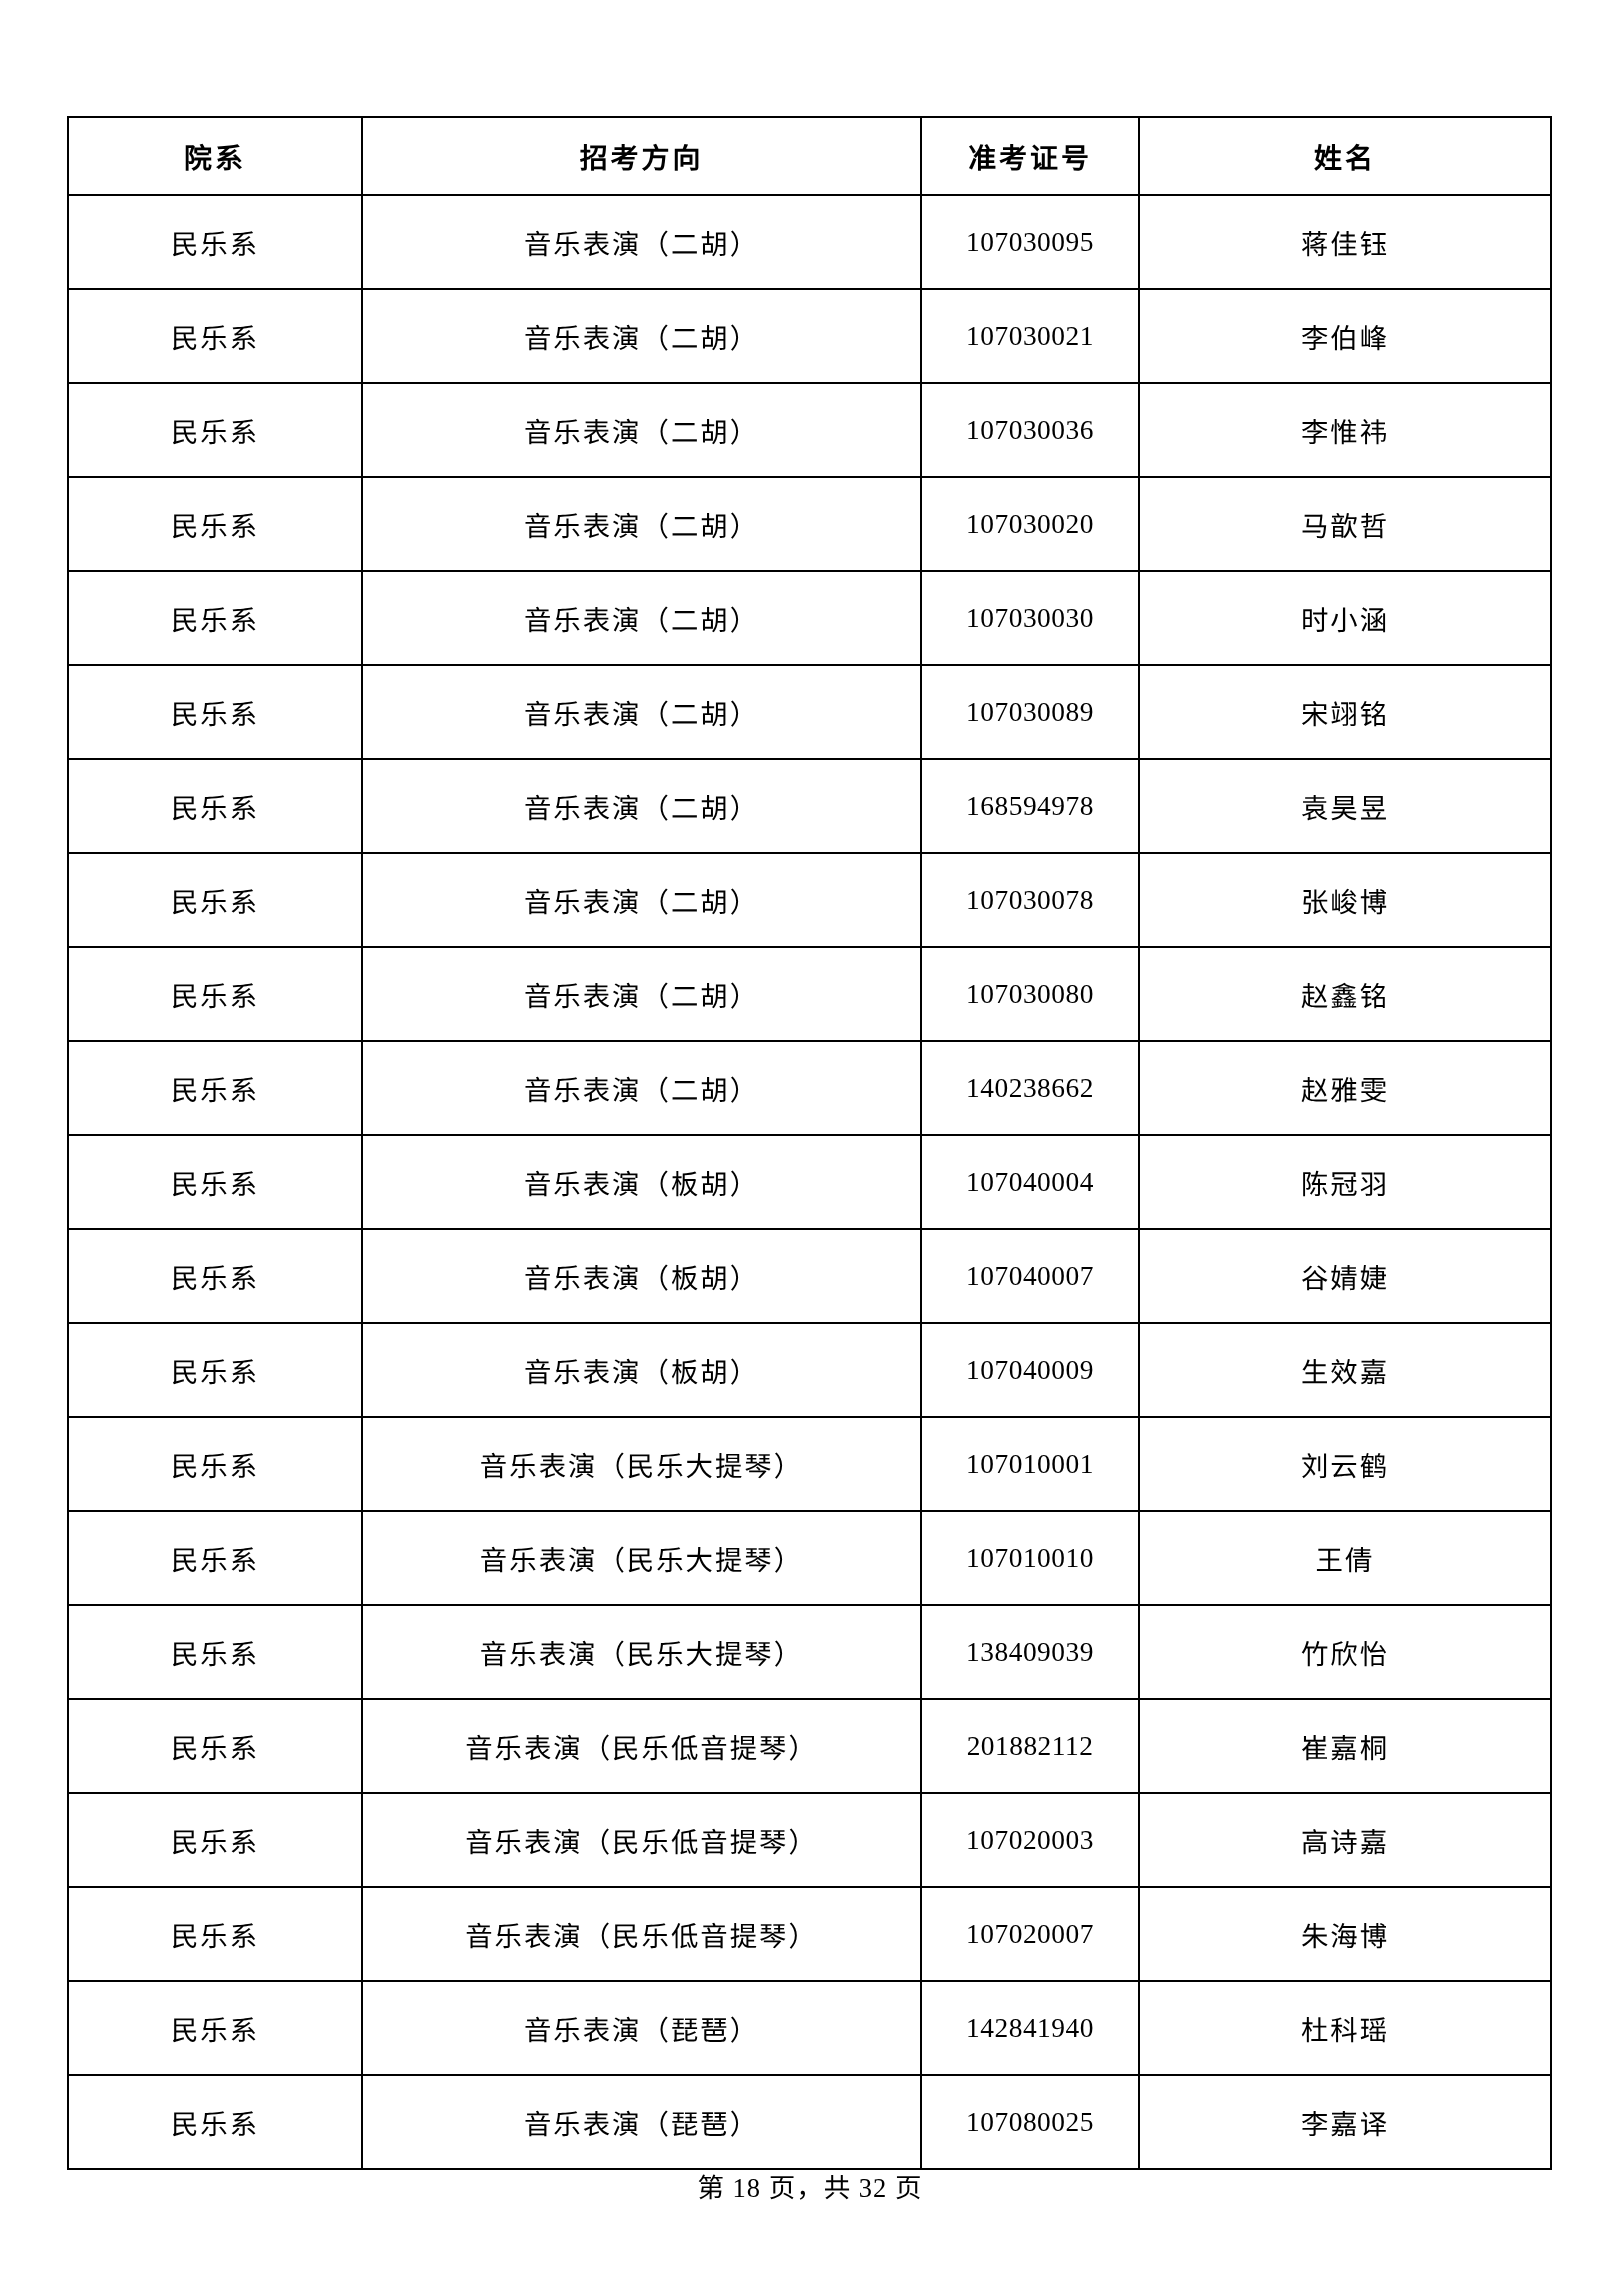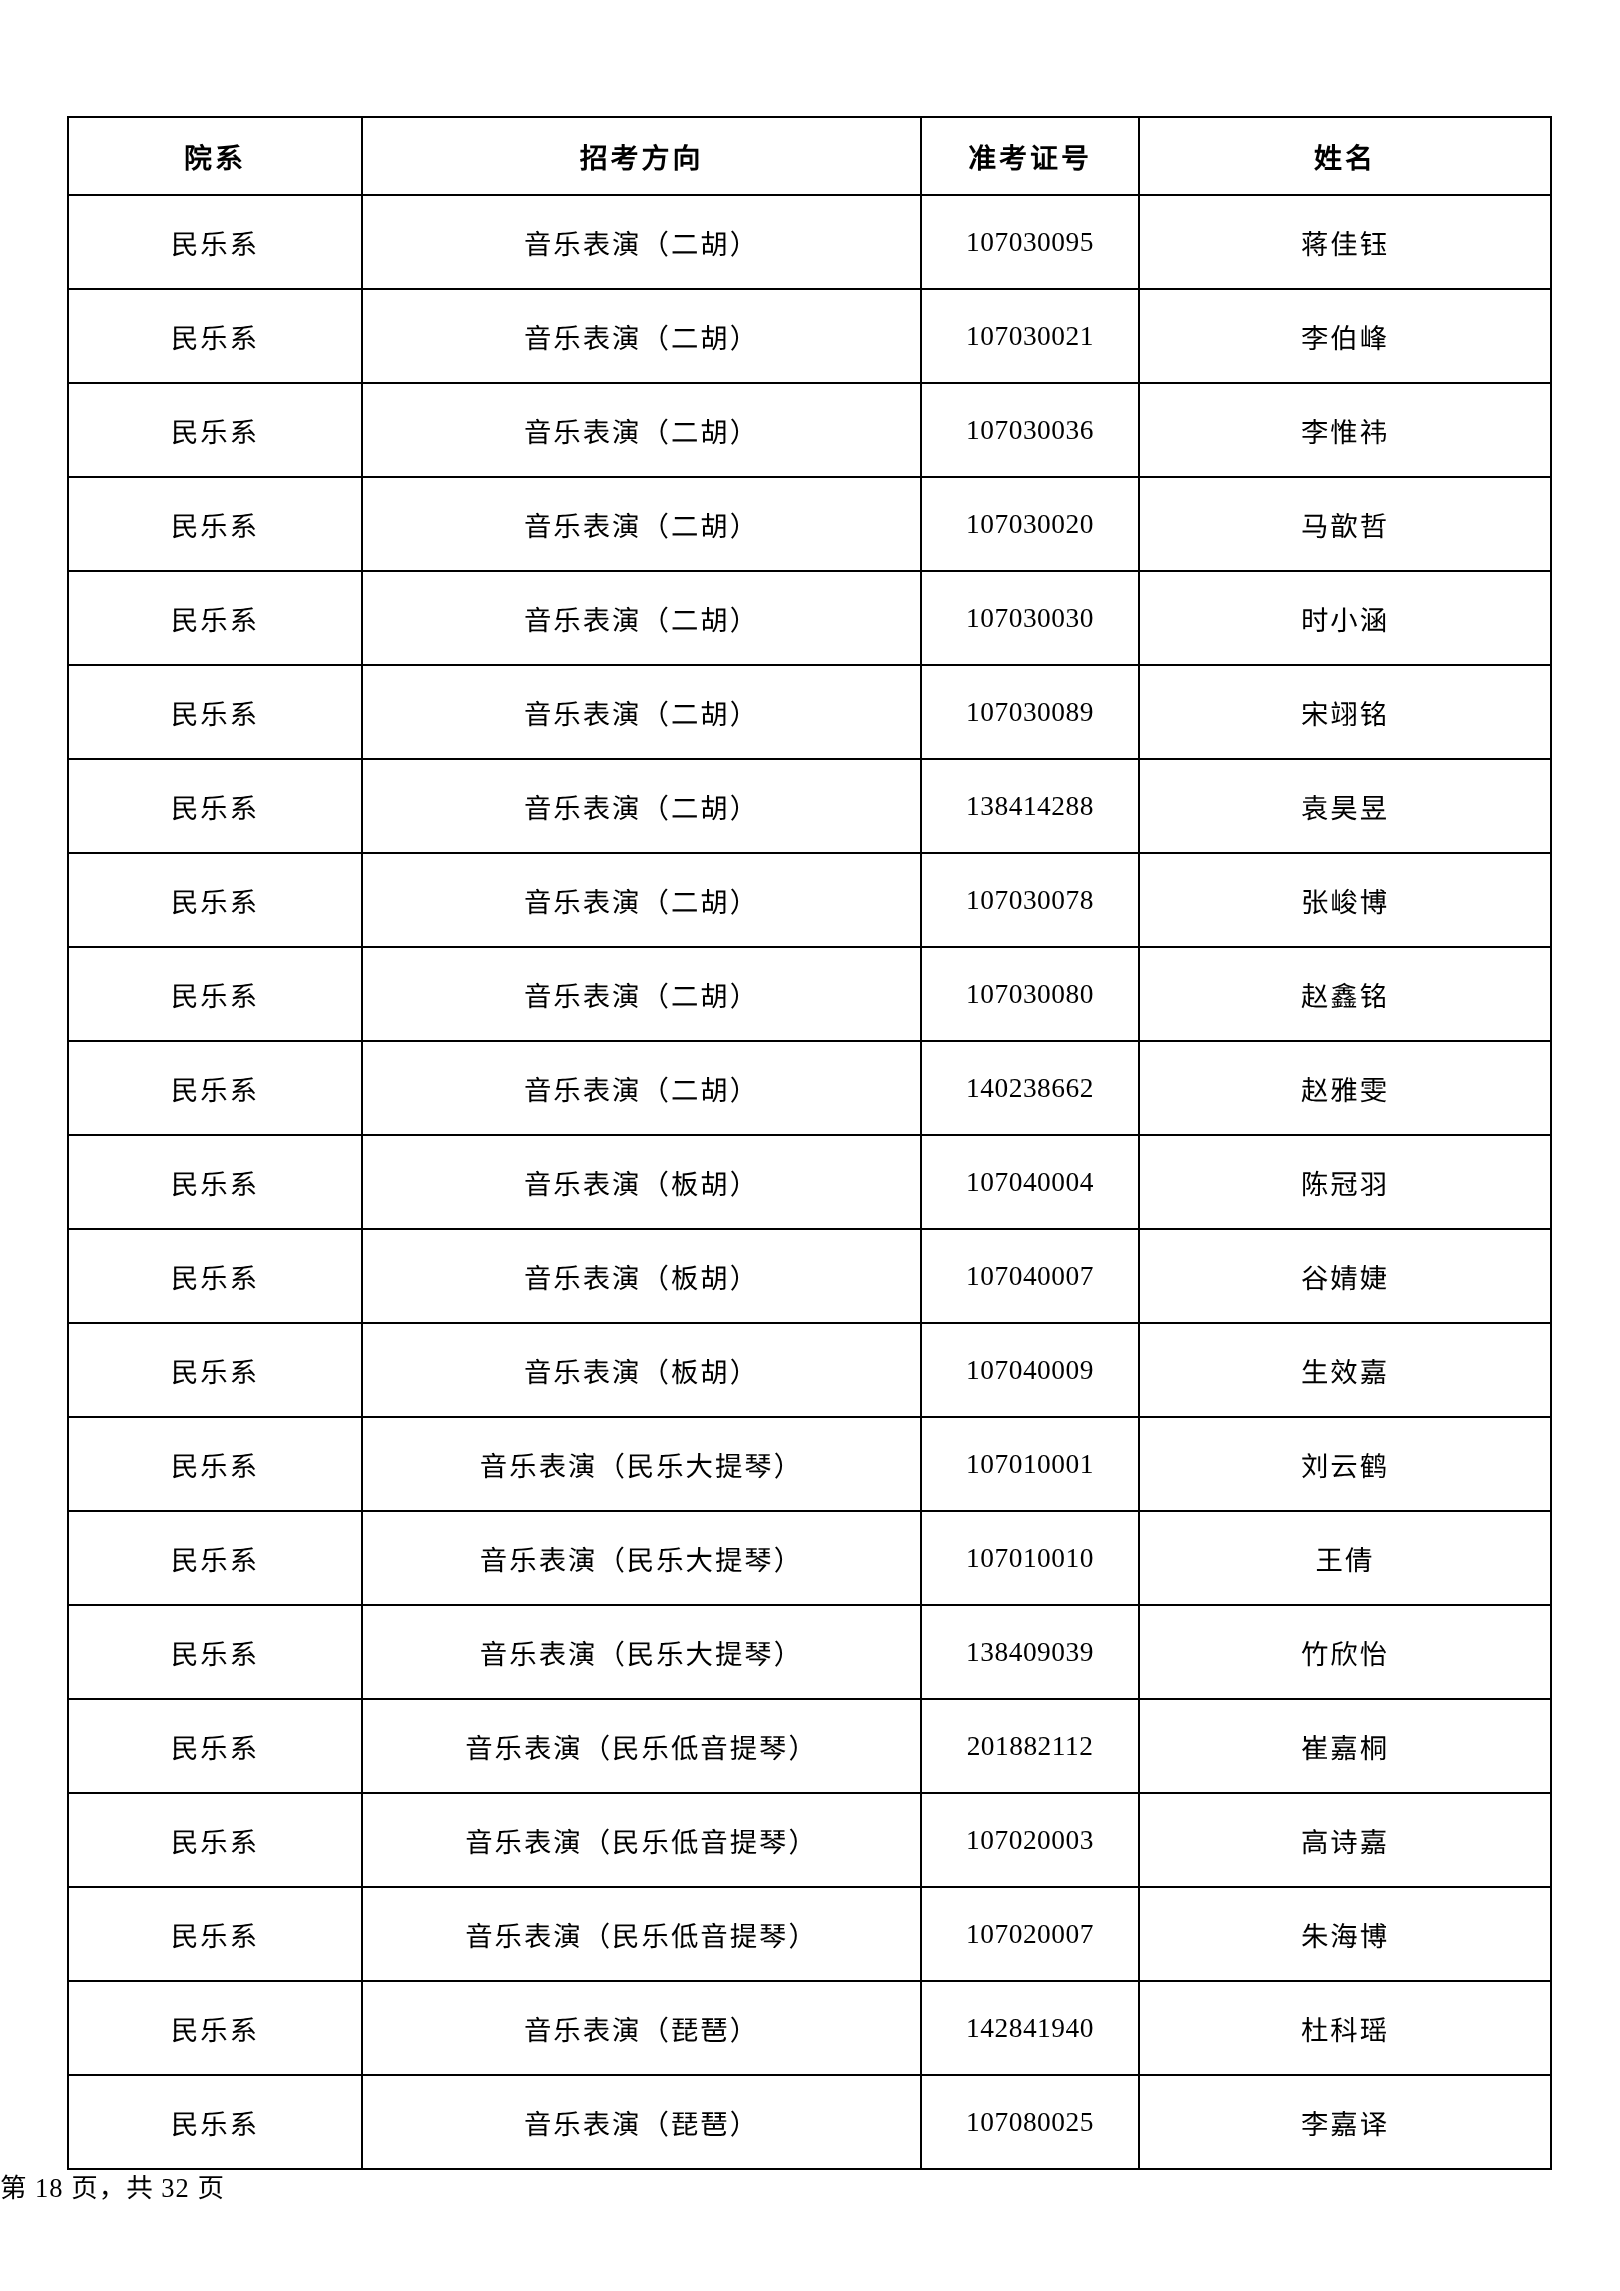--- a/index.html
+++ b/index.html
@@ -58,21 +58,21 @@
   table.roster tbody td.ticket {
     font-size: 27.4px;
     letter-spacing: 0.5px;
     font-family: Liberation Serif, serif;
   }
   .footer {
     position: absolute;
     left: 0;
     top: 2166px;
     width: 1620px;
-    text-align: left;
+    text-align: center;
     font-size: 26.5px;
     color: #000000;
     letter-spacing: 1px;
     font-family: "Liberation Serif", "DejaVu Serif", serif;
   }
 </style>
 </head>
 <body>
 
 <div class="page">
@@ -126,21 +126,21 @@
           </tr>
           <tr>
             <td>民乐系</td>
             <td>音乐表演（二胡）</td>
             <td class="ticket">107030089</td>
             <td>宋翊铭</td>
           </tr>
           <tr>
             <td>民乐系</td>
             <td>音乐表演（二胡）</td>
-            <td class="ticket">138414288</td>
+            <td class="ticket">168594978</td>
             <td>袁昊昱</td>
           </tr>
           <tr>
             <td>民乐系</td>
             <td>音乐表演（二胡）</td>
             <td class="ticket">107030078</td>
             <td>张峻博</td>
           </tr>
           <tr>
             <td>民乐系</td>

